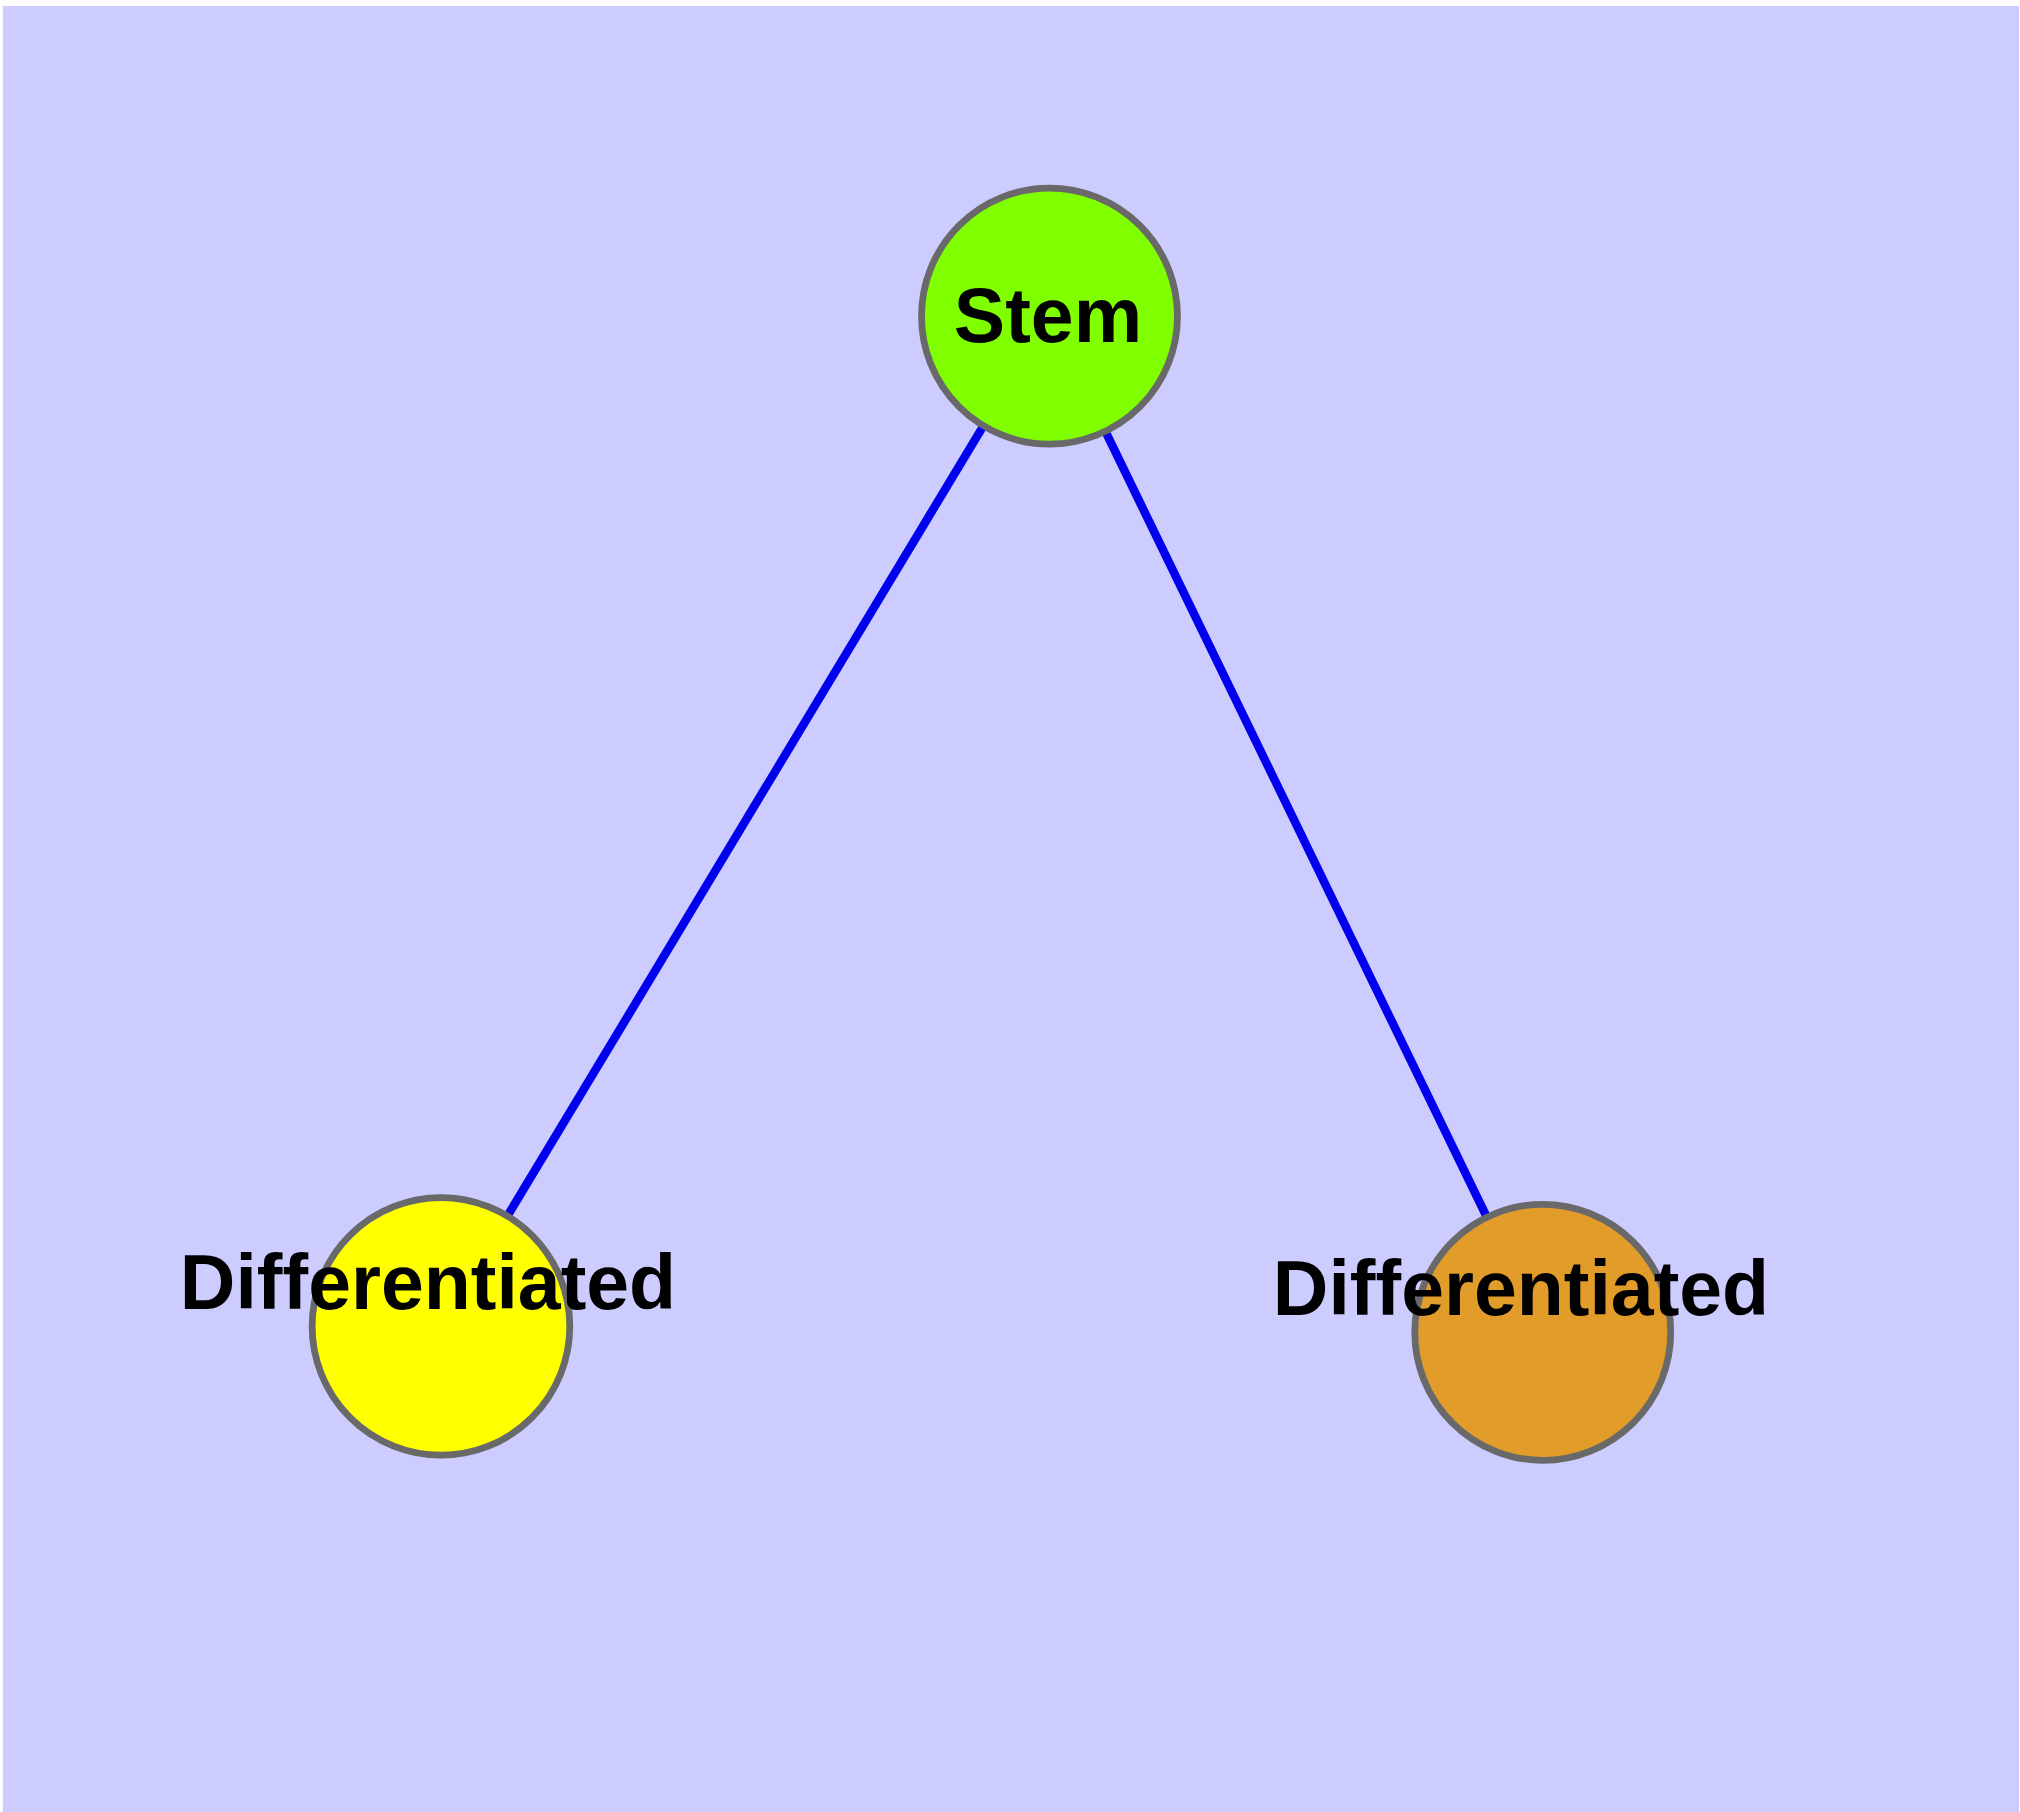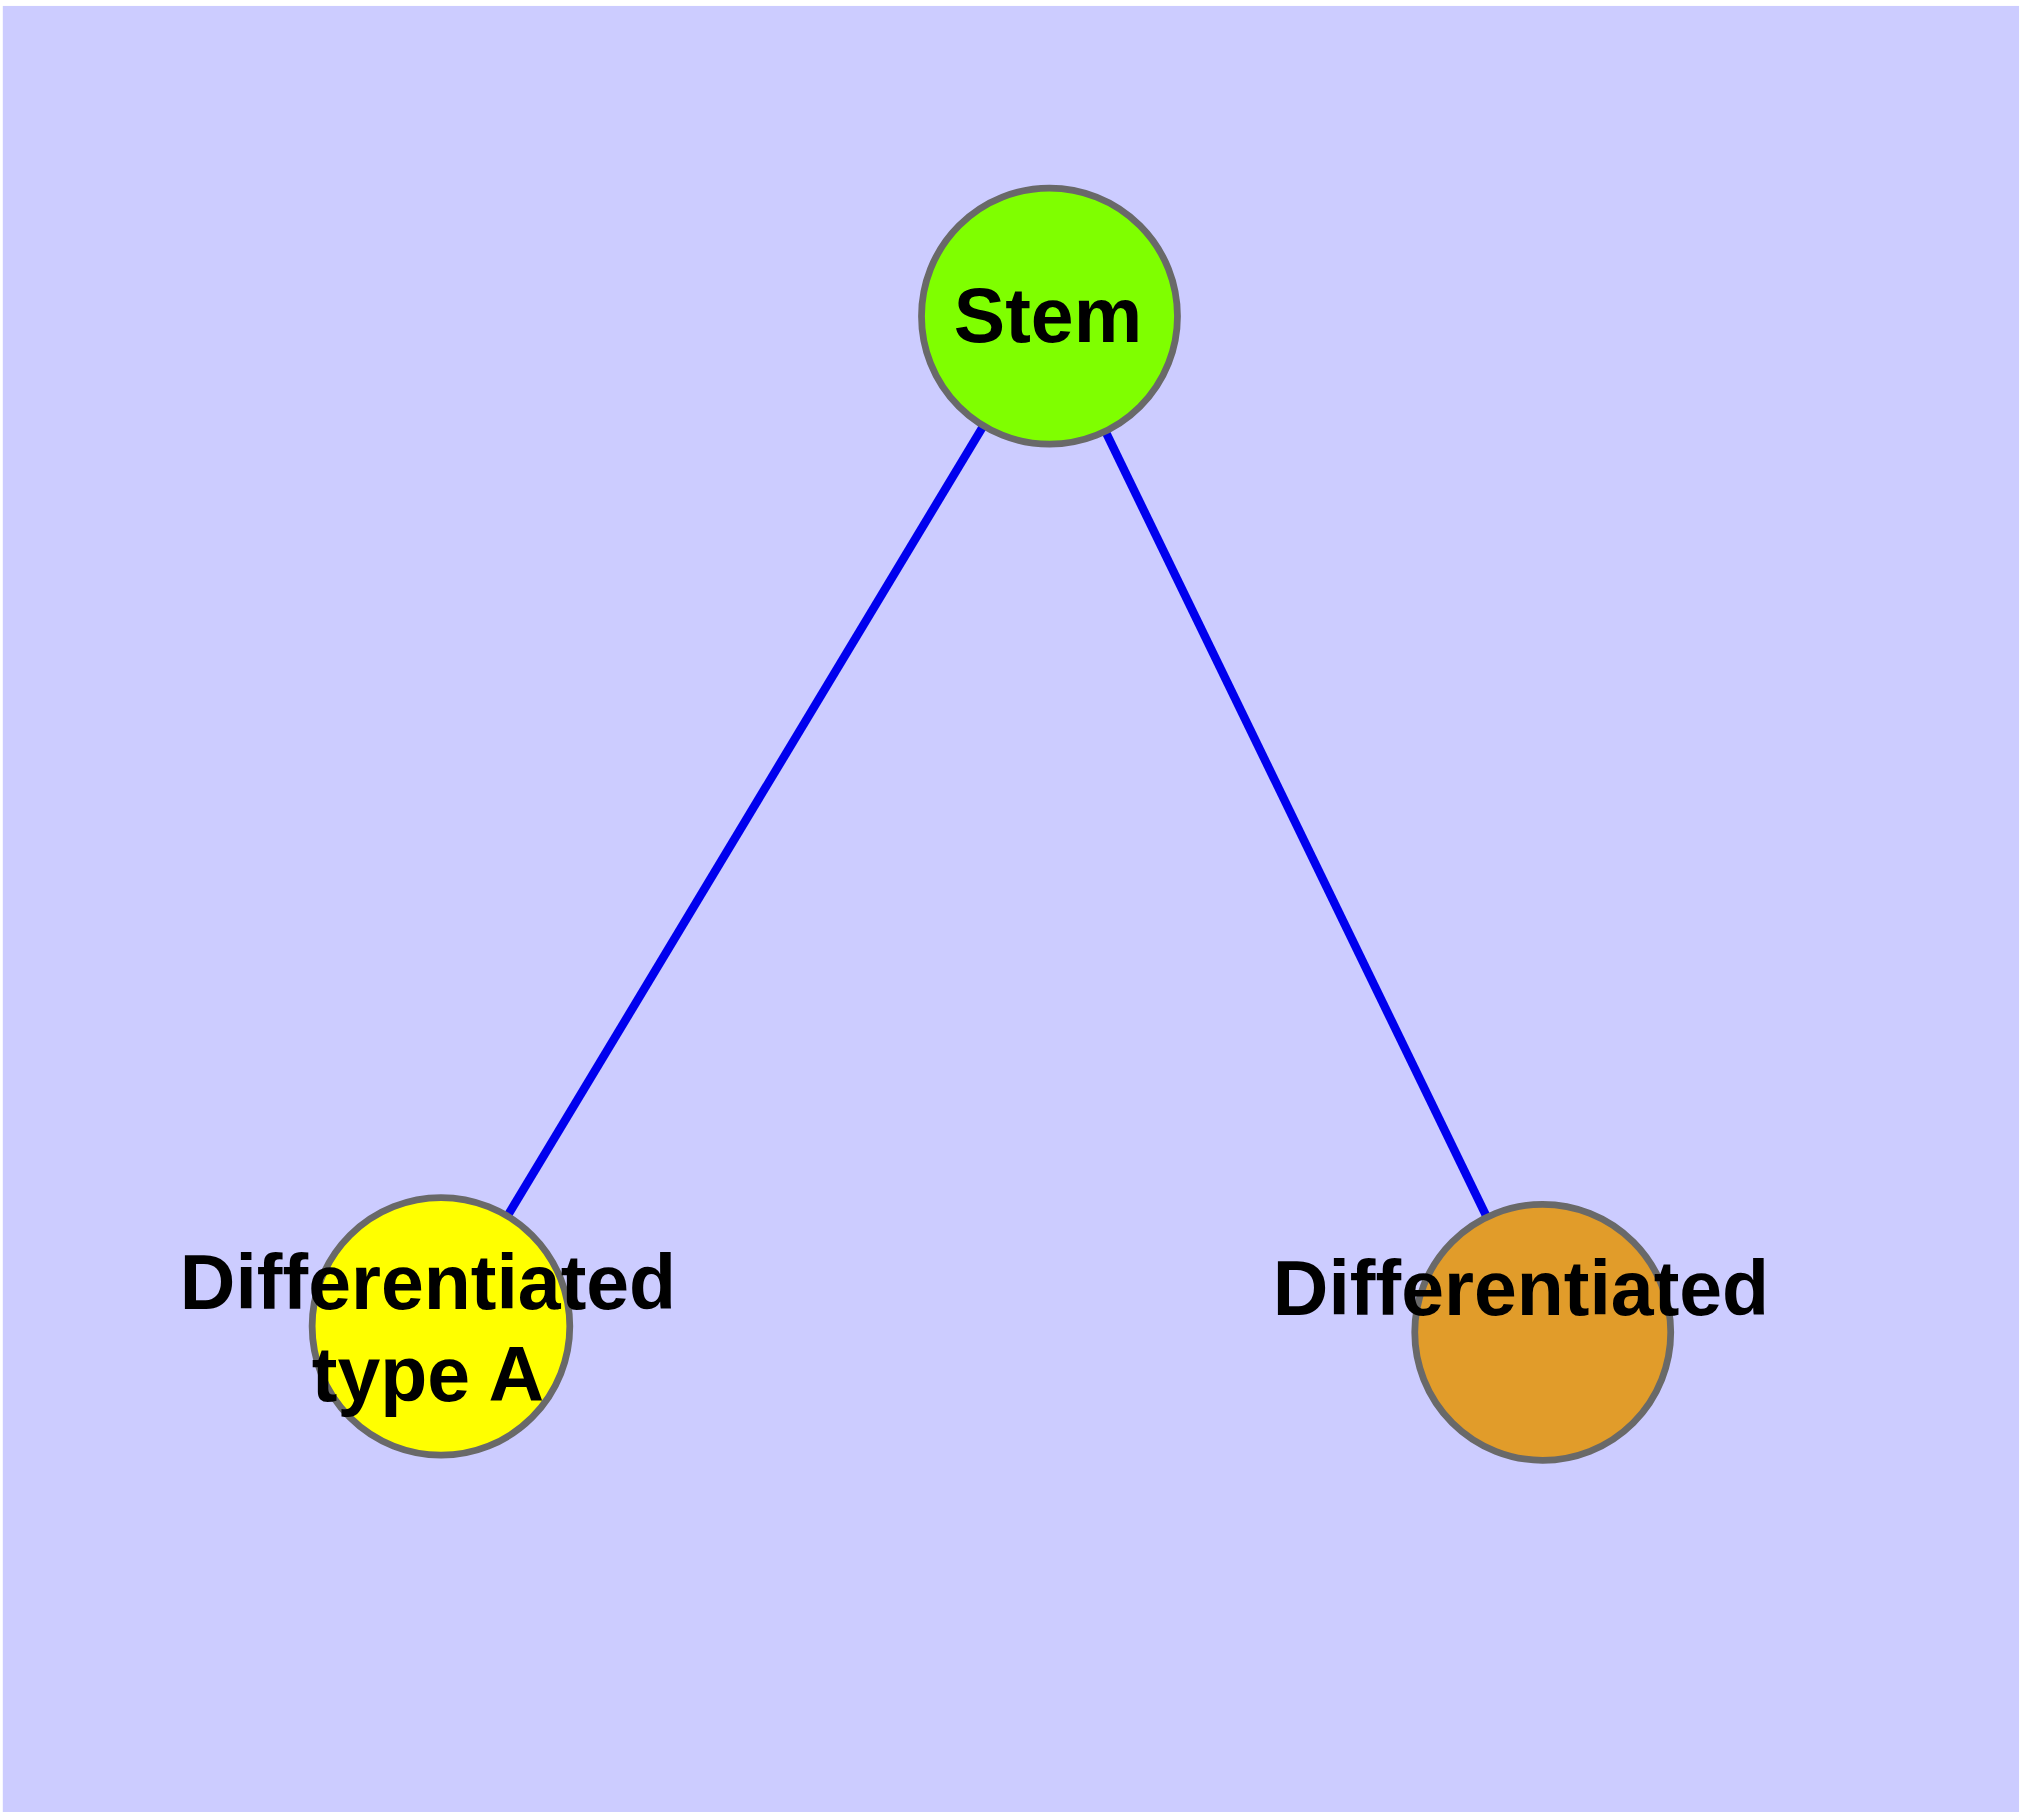--- a/index.html
+++ b/index.html
@@ -59,21 +59,20 @@
 
     <circle cx="1820" cy="1572" r="151" fill="#e19c2a" stroke="#696969" stroke-width="8"></circle>
   </svg>
 
   <div class="node-label" style="left:1048px; top:269px;">
     <span class="label-line">Stem</span>
   </div>
 
   <div class="node-label" style="left:428px; top:1236px;">
     <span class="label-line">Differentiated</span>
-    <span class="label-line">type A</span>
   </div>
 
   <div class="node-label" style="left:1521px; top:1242px;">
     <span class="label-line">Differentiated</span>
   </div>
 
 </div>
 
 
 </body></html>

